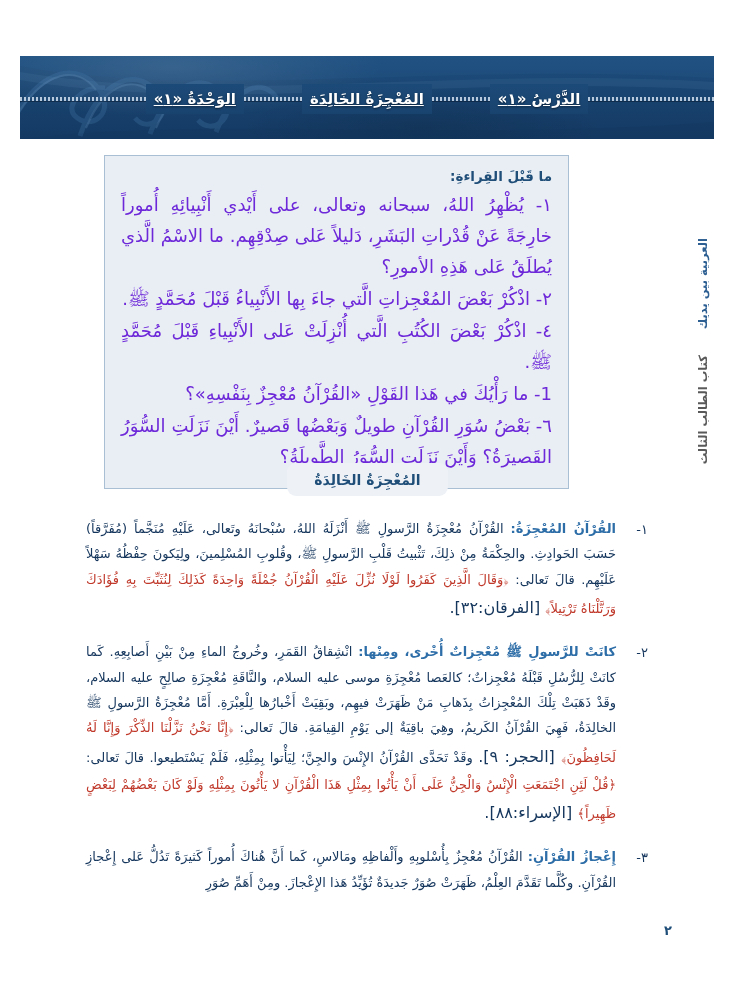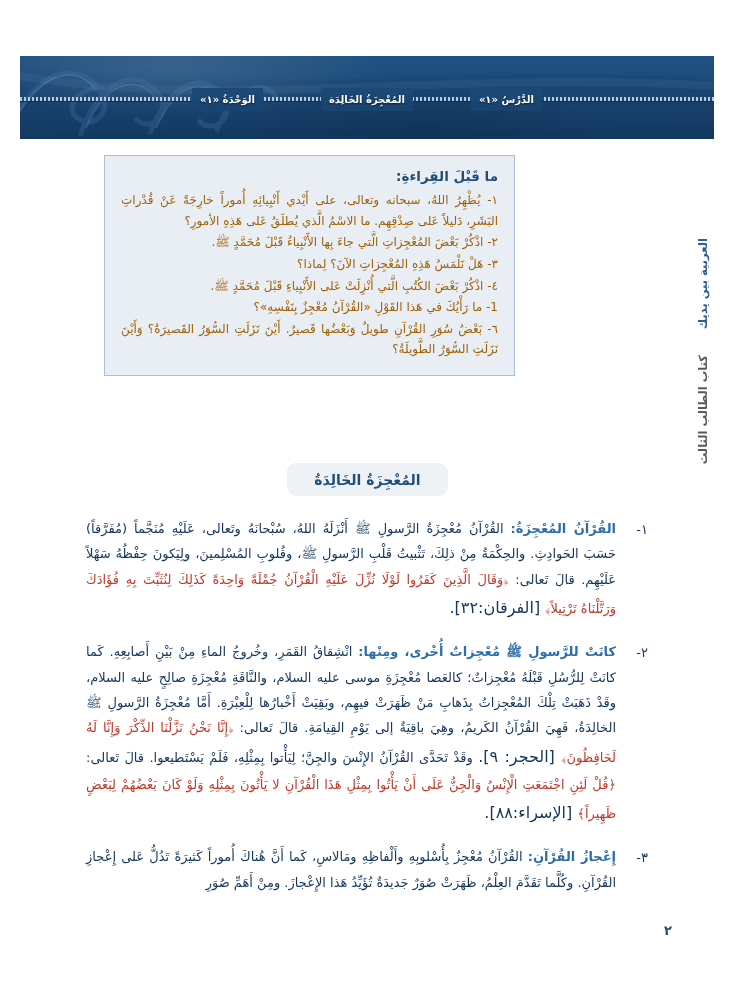--- a/index.html
+++ b/index.html
@@ -66,27 +66,28 @@
     height: 30px;
     display: flex;
     flex-direction: row;
     align-items: center;
     justify-content: center;
     gap: 58px;
     z-index: 3;
   }
   .header-text-row .hdr-item {
     color: #ffffff;
-    font-size: 10px;
+    font-size: 15px;
     font-weight: bold;
     letter-spacing: 0.3px;
     text-shadow: 0 1px 2px rgba(0,0,0,0.55);
     background: linear-gradient(180deg,#1c4a78 0%, #19436f 100%);
     padding: 6px 8px;
     white-space: nowrap;
+    text-decoration: underline;
   }
 
   
   .side-margin {
     position: absolute;
     right: 14px;
     top: 238px;
     width: 34px;
     height: 420px;
     display: flex;
@@ -103,37 +104,37 @@
     letter-spacing: 0.6px;
   }
   .vert-text.brand { color: #2d5f92; font-weight: bold; }
   .vert-text.sub   { color: #595959; font-weight: bold; }
 
   
   .qbox {
     position: absolute;
     left: 104px;
     top: 155px;
-    width: 411px;
+    width: 465px;
     box-sizing: border-box;
     border: 1px solid #a9bfd4;
     background: #e9eef4;
     padding: 12px 16px 14px 16px;
   }
   .qbox-title {
     color: #1f4e79;
     font-weight: bold;
     font-size: 13.5px;
     text-align: right;
     margin: 0 0 6px 0;
     letter-spacing: 0.2px;
   }
   .qitem {
-    color: #a16207;
-    font-size: 12px;
+    color: #6d28d9;
+    font-size: 18px;
     line-height: 1.72;
     text-align: justify;
     text-align-last: right;
     margin: 0 0 1px 0;
     direction: rtl;
   }
   .qitem.q7 { text-align-last: right; }
 
   
   .section-pill {
@@ -248,21 +249,20 @@
   <div class="side-margin">
     <div class="vert-text brand">العربية بين يديك</div>
     <div class="vert-text sub">كتاب الطالب الثالث</div>
   </div>
 
   <div class="qbox">
     <p class="qbox-title">ما قَبْلَ القِراءةِ:</p>
 
     <p class="qitem">١- يُظْهِرُ اللهُ، سبحانه وتعالى، على أَيْدي أَنْبِيائِهِ أُموراً خارِجَةً عَنْ قُدْراتِ البَشَرِ، دَليلاً عَلى صِدْقِهِم. ما الاسْمُ الَّذي يُطلَقُ عَلى هَذِهِ الأمورِ؟</p>
     <p class="qitem">٢- اذْكُرْ بَعْضَ المُعْجِزاتِ الَّتي جاءَ بِها الأَنْبِياءُ قَبْلَ مُحَمَّدٍ ﷺ.</p>
-    <p class="qitem">٣- هَلْ نَلْمَسُ هَذِهِ المُعْجِزاتِ الآنَ؟ لِماذا؟</p>
     <p class="qitem">٤- اذْكُرْ بَعْضَ الكُتُبِ الَّتي أُنْزِلَتْ عَلى الأَنْبِياءِ قَبْلَ مُحَمَّدٍ ﷺ.</p>
     <p class="qitem">1- ما رَأْيُكَ في هَذا القَوْلِ «القُرْآنُ مُعْجِزٌ بِنَفْسِهِ»؟</p>
     <p class="qitem">٦- بَعْضُ سُوَرِ القُرْآنِ طويلٌ وَبَعْضُها قَصيرٌ. أَيْنَ نَزَلَتِ السُّوَرُ القَصيرَةُ؟ وَأَيْنَ نَزَلَتِ السُّوَرُ الطَّويلَةُ؟</p>
   </div>
 
   <div class="section-pill">
     <span>المُعْجِزَةُ الخَالِدَةُ</span>
   </div>
 
   <div class="body-wrap">

